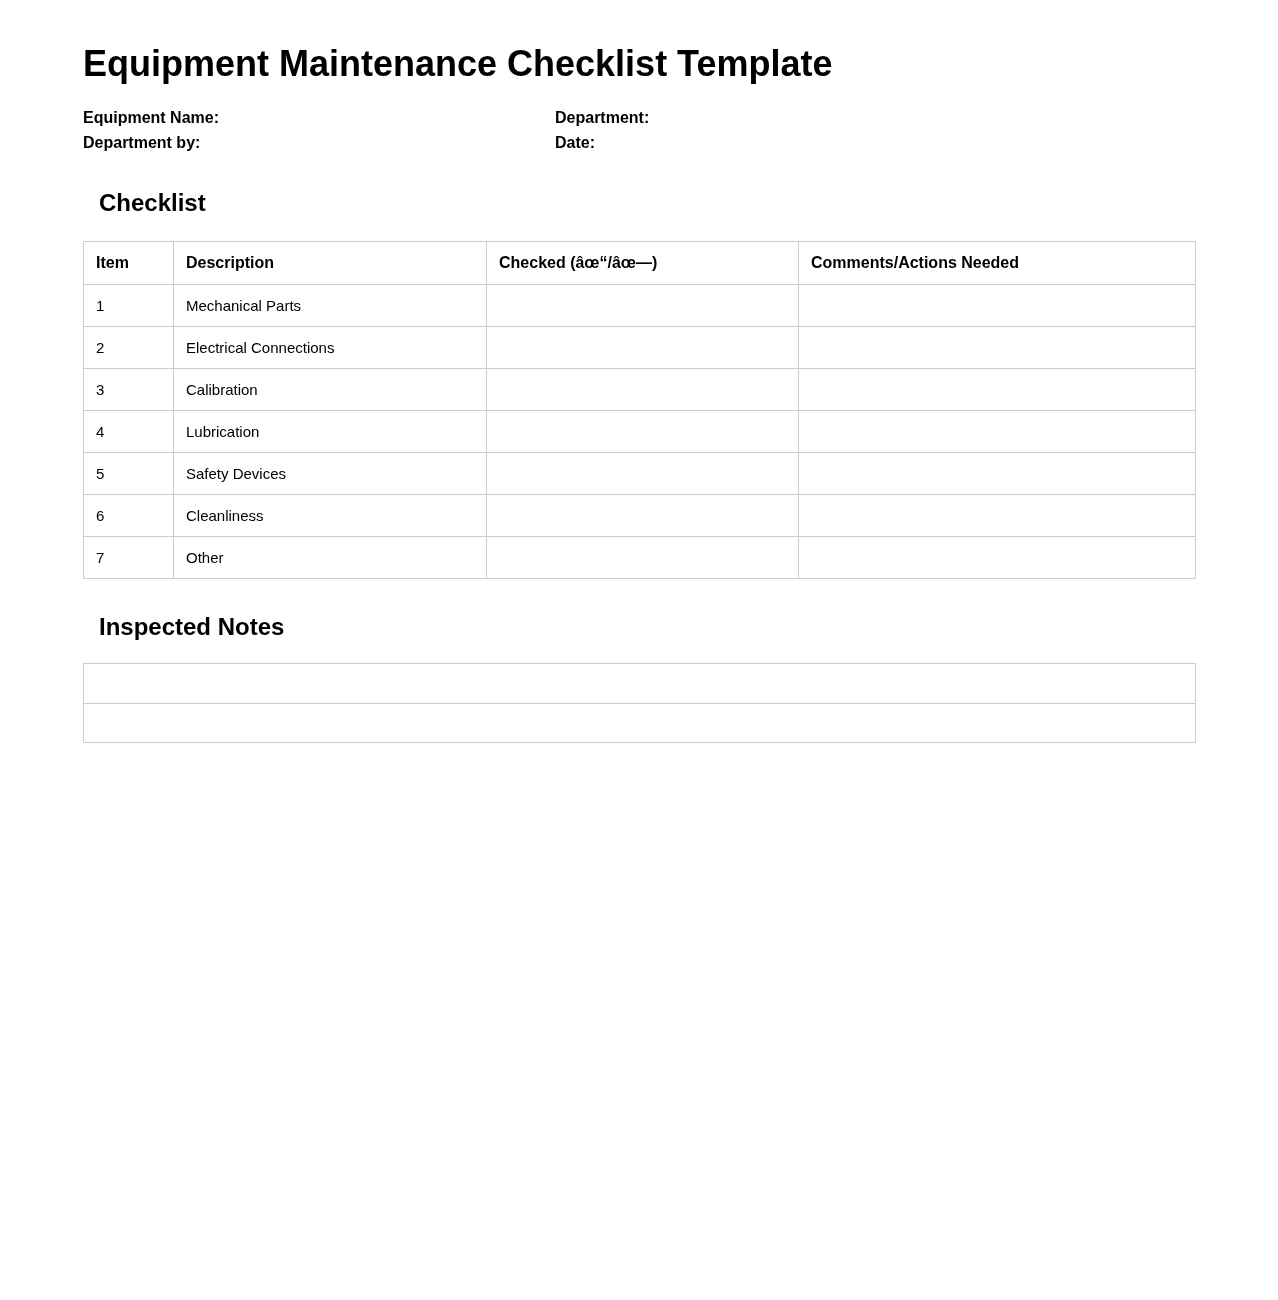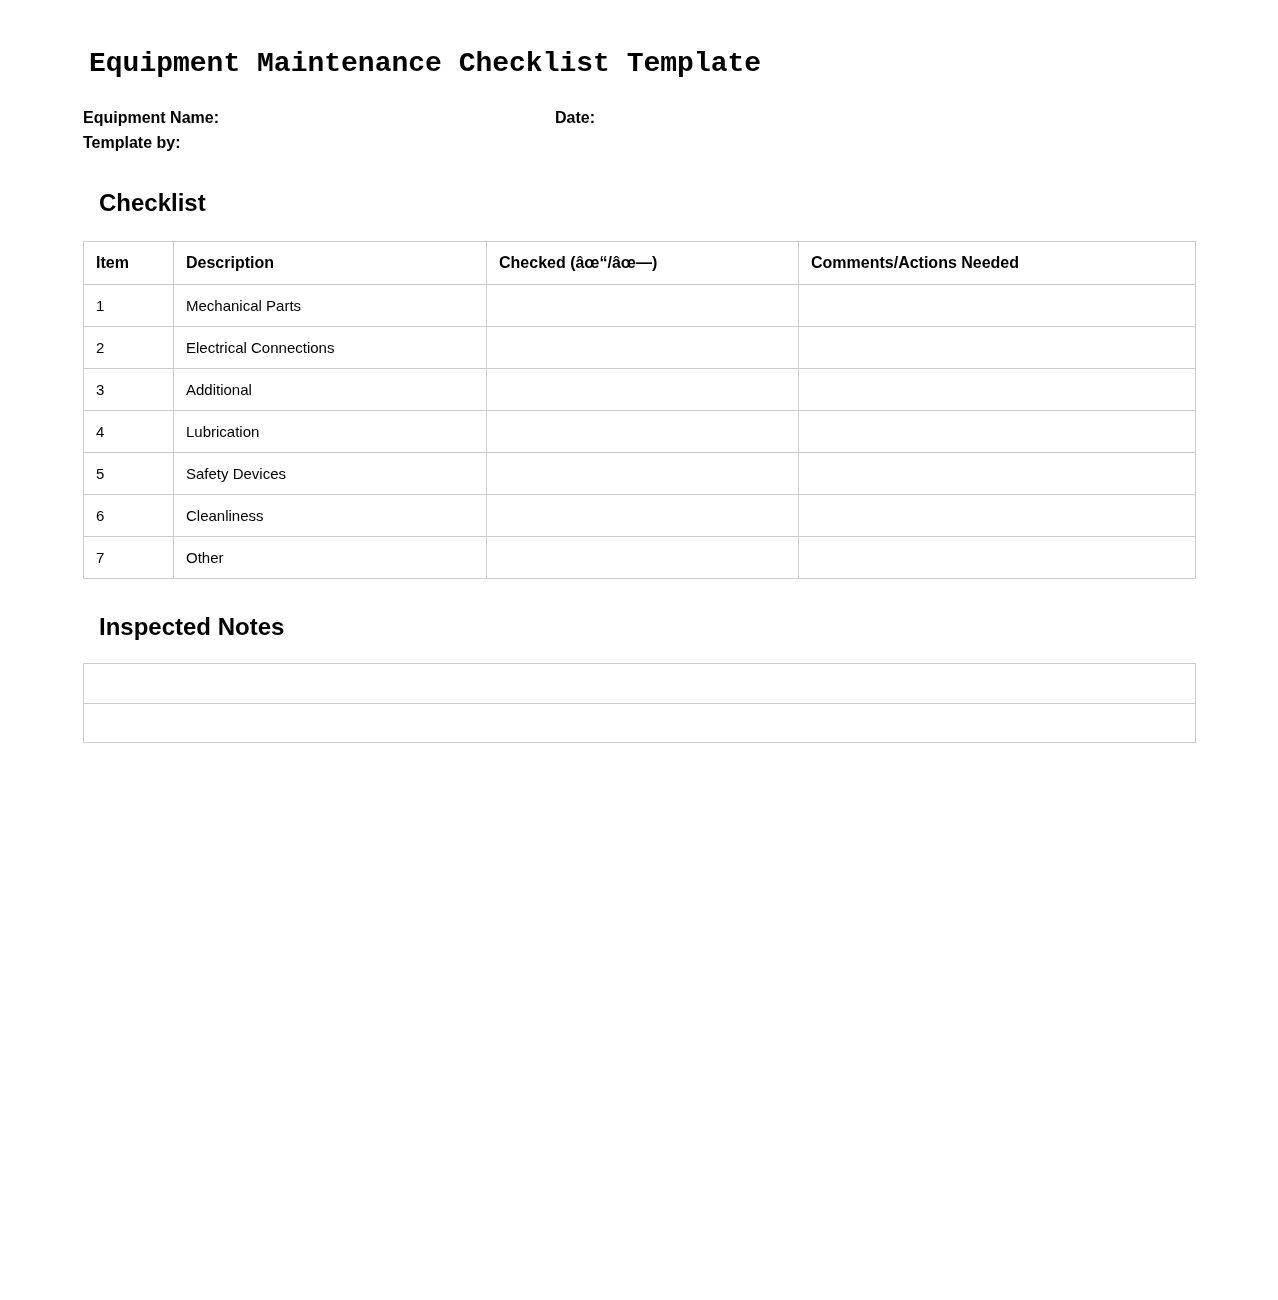--- a/index.html
+++ b/index.html
@@ -8,25 +8,24 @@
     background: #ffffff;
     width: 1278px; height: 1300px;
     font-family: "Liberation Sans", sans-serif;
     color: #000000;
   }
   .page {
     padding: 45px 82px 0 83px;
     width: 1278px;
   }
   h1.doc-title {
-    font-size: 28px;
+    font-size: 36px;
     line-height: 38px;
     font-weight: bold;
-    margin: 0 0 22px 6px;
-    font-family: Liberation Mono, monospace;
+    margin: 0 0 22px 0;
   }
   .meta {
     display: grid;
     grid-template-columns: 472px 1fr;
   }
   .meta-col .meta-line {
     font-size: 16px;
     font-weight: bold;
     line-height: 25px;
   }
@@ -70,23 +69,24 @@
 </head>
 <body>
 
 <div class="page">
 
   <h1 class="doc-title">Equipment Maintenance Checklist Template</h1>
 
   <div class="meta">
     <div class="meta-col">
       <div class="meta-line">Equipment Name:</div>
-      <div class="meta-line">Template by:</div>
+      <div class="meta-line">Department by:</div>
     </div>
     <div class="meta-col">
+      <div class="meta-line">Department:</div>
       <div class="meta-line">Date:</div>
     </div>
   </div>
 
   <h2 class="section-heading">Checklist</h2>
 
   <table class="checklist-table">
     <colgroup>
       <col style="width:90px">
       <col style="width:313px">
@@ -109,21 +109,21 @@
         <td></td>
       </tr>
       <tr>
         <td>2</td>
         <td>Electrical Connections</td>
         <td></td>
         <td></td>
       </tr>
       <tr>
         <td>3</td>
-        <td>Additional</td>
+        <td>Calibration</td>
         <td></td>
         <td></td>
       </tr>
       <tr>
         <td>4</td>
         <td>Lubrication</td>
         <td></td>
         <td></td>
       </tr>
       <tr>

